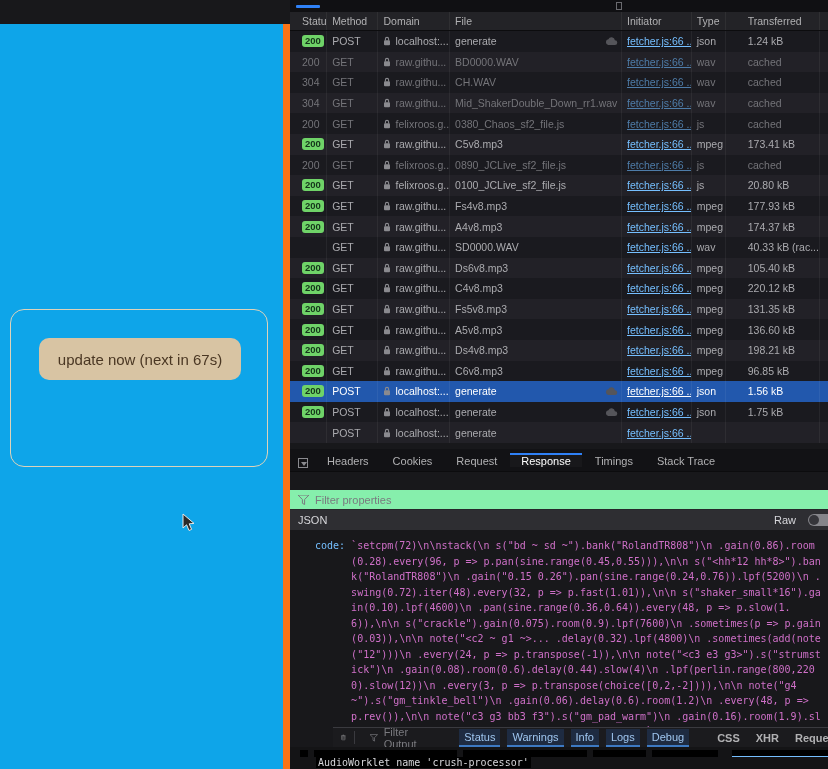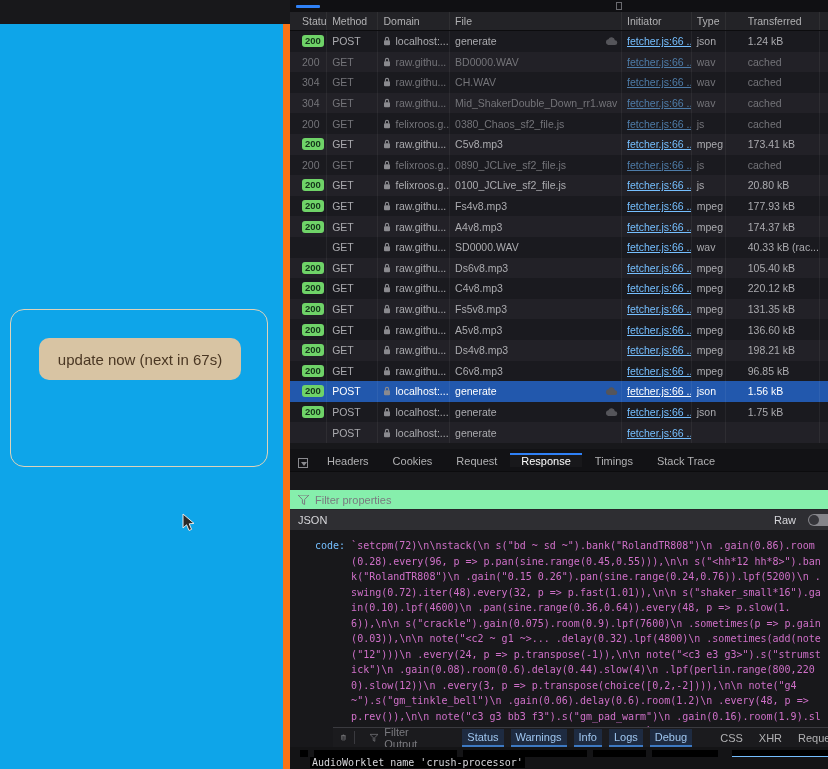--- a/index.html
+++ b/index.html
@@ -93,32 +93,32 @@
 
   
   #constoolbar{position:absolute;left:0;top:727px;width:538px;height:20px;background:#1b1b1e;
     border-top:1px solid #3a3a3f;display:flex;align-items:center;font-size:11px;color:#9b9b9e;margin-left:43px;}
   #trash{margin:0 8px 0 8px;cursor:pointer;}
   #constoolbar .vsep{width:1px;height:13px;background:#3a3a3f;margin-right:8px;}
   #confilter{display:flex;align-items:center;color:#7a7a7f;width:150px;}
   .lvl{color:#9fc6f0;background:rgba(47,129,247,0.16);border-bottom:2px solid #3d79c2;padding:1px 5px 0 5px;
     margin-right:7px;cursor:pointer;line-height:15px;}
   #levels{display:flex;margin-left:34px;}
-  .tbtn{color:#b1b1b3;padding:0 5px;margin-right:6px;cursor:pointer;}
+  .tbtn{color:#b1b1b3;padding:0 5px;margin-right:6px;cursor:pointer;font-weight:bold;}
   #types{display:flex;margin-left:16px;}
   #gear{margin-left:2px;color:#b6b6ba;font-size:15px;line-height:15px;cursor:pointer;
     font-family:"DejaVu Sans",sans-serif;}
 
   
   #consout{position:absolute;left:0;top:747px;width:538px;height:22px;background:#141416;
     font-family:"DejaVu Sans Mono",monospace;font-size:10px;color:#d7d7db;overflow:hidden;}
   #clipline{height:10px;display:flex;align-items:flex-end;overflow:hidden;}
   #clipline .bar{height:7px;background:#000;margin-right:6px;}
   #clipline .bluebar{height:7px;background:#000;border-bottom:1px solid #75bfff;}
-  #logline{height:12px;line-height:12px;padding-left:20px;}
+  #logline{height:12px;line-height:12px;padding-left:26px;}
   #logline span{background:#000;padding:0 2px;}
 </style>
 </head>
 <body>
 
 <div id="page">
   <div id="card">
     <button id="update-btn">update now (next in 67s)</button>
   </div>
   <svg id="cursor" width="14" height="20" viewBox="0 0 14 20">

